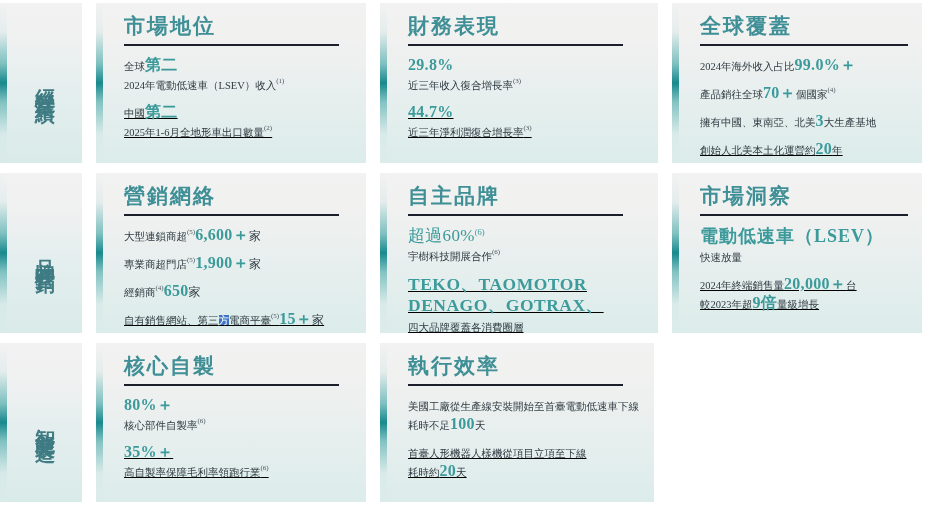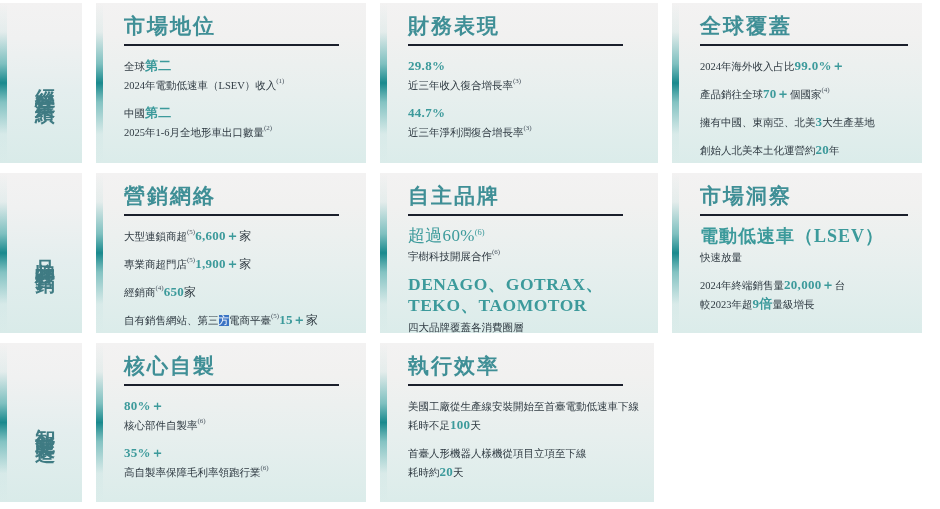--- a/index.html
+++ b/index.html
@@ -95,32 +95,32 @@
   .title-rule {
     height: 2px;
     background: #1a1f2b;
     margin: 6px 0 10px 0;
     width: 100%;
     max-width: 215px;
   }
 
   .blocks { }
   .block { margin-bottom: 9px; }
-  .block:last-child { margin-bottom: 0; }
+  .block:last-child { margin-bottom: 0; text-decoration: underline; }
 
   .line {
     line-height: 1.18;
     color: #2e3640;
     white-space: nowrap;
   }
 
   
   .sm   { font-size: 10.5px; color: #2f3a42; }
   .md   { font-size: 12px;   color: #2f3a42; }
-  .big  { font-size: 13px; font-weight: 700; color: #3c9a9b; letter-spacing: .3px; }
+  .big  { font-size: 16px; font-weight: 700; color: #3c9a9b; letter-spacing: .3px; }
   .big2 { font-size: 17px; font-weight: 400; color: #3c9a9b; letter-spacing: .3px; }
   .brandline {
     font-size: 17.5px; font-weight: 700; color: #3c9a9b;
     line-height: 1.22; letter-spacing: .5px; white-space: nowrap;
   }
   .lsev { font-size: 18px; font-weight: 700; color: #3c9a9b; letter-spacing: 1px; white-space: nowrap; text-align: center; }
 
   .sup { font-size: 7px; vertical-align: super; color: #4a5560; }
   .sup-t { font-size: 8.5px; vertical-align: super; color: #3c9a9b; }
 
@@ -212,22 +212,22 @@
     <div class="card">
       <div class="edge"></div>
       <div class="card-title">自主品牌</div>
       <div class="title-rule"></div>
       <div class="blocks">
         <div class="block">
           <div class="line"><span class="big2">超過60%</span><span class="sup-t">(6)</span></div>
           <div class="line"><span class="sm">宇樹科技開展合作</span><span class="sup">(6)</span></div>
         </div>
         <div class="block">
+          <div class="line"><span class="brandline">TEKO、TAOMOTOR</span></div>
           <div class="line"><span class="brandline">DENAGO、GOTRAX、</span></div>
-          <div class="line"><span class="brandline">TEKO、TAOMOTOR</span></div>
           <div class="line"><span class="sm">四大品牌覆蓋各消費圈層</span></div>
         </div>
       </div>
     </div>
     <div class="card lastcol">
       <div class="edge"></div>
       <div class="card-title">市場洞察</div>
       <div class="title-rule"></div>
       <div class="blocks">
         <div class="block">

